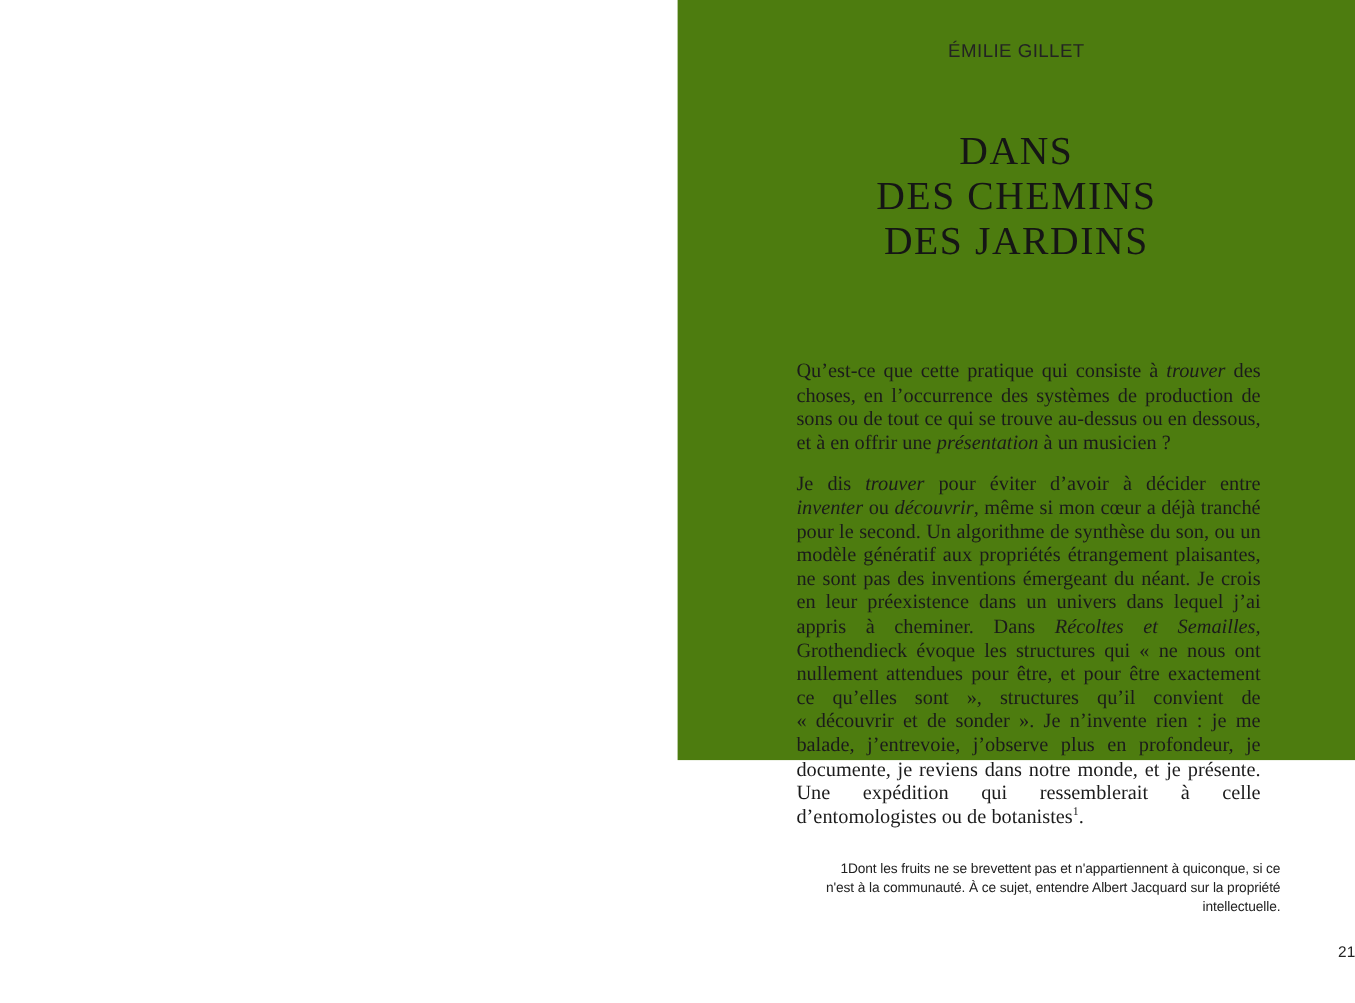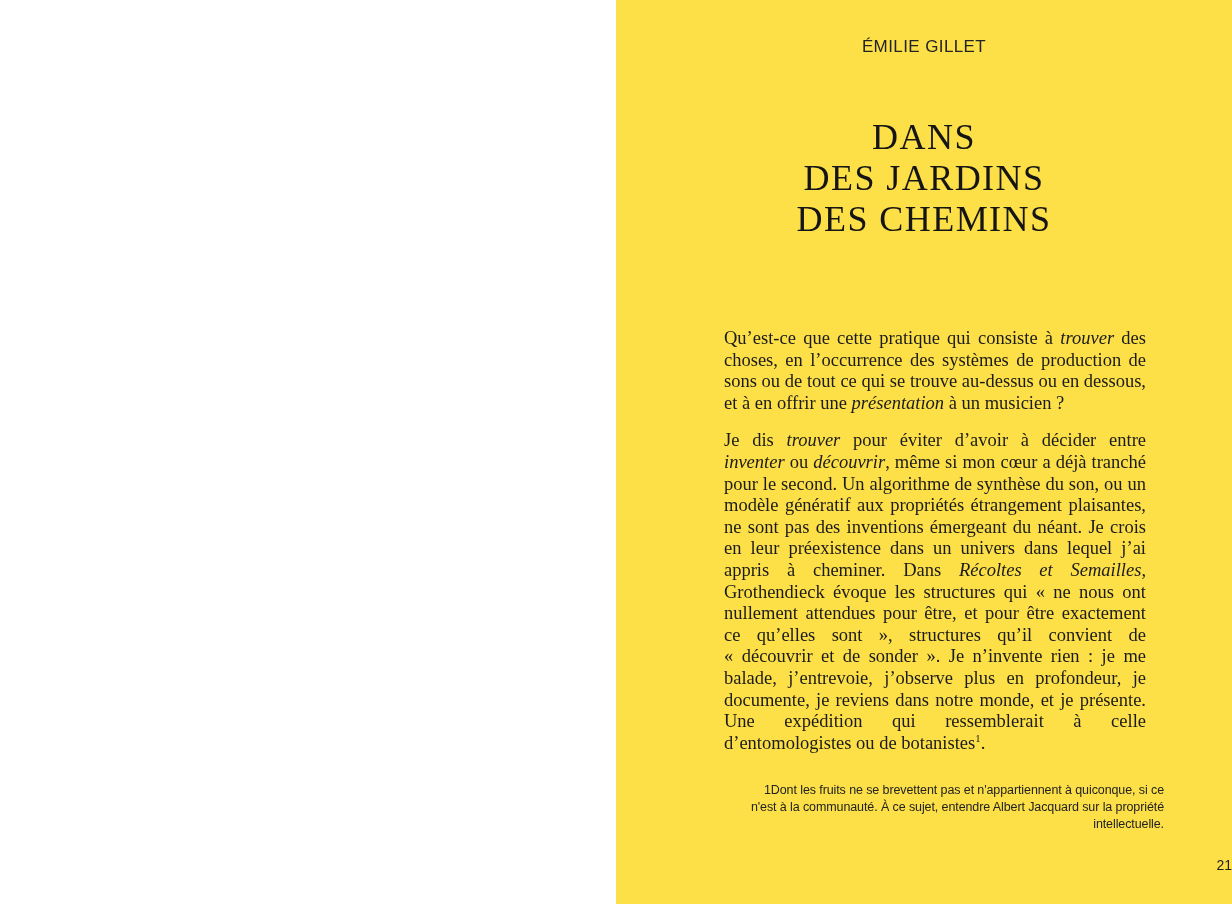--- a/index.html
+++ b/index.html
@@ -18,22 +18,22 @@
   }
   .left-page {
     position: absolute;
     left: 0; top: 0;
     width: 616px; height: 912px;
     background: #ffffff;
   }
   .right-page {
     position: absolute;
     left: 616px; top: 0;
-    width: 616px; height: 904px;
-    background: #fde047;
+    width: 616px; height: 691px;
+    background: #4d7c0f;
   }
   .running-header {
     position: absolute;
     top: 37px; left: 0;
     width: 100%;
     text-align: center;
     font-family: "Liberation Sans", sans-serif;
     font-size: 17px;
     letter-spacing: 0.4px;
     color: #232323;
@@ -99,22 +99,22 @@
 
 <div class="spread">
   <div class="left-page"></div>
 
   <div class="right-page">
 
     <div class="running-header">ÉMILIE GILLET</div>
 
     <div class="chapter-title">
       <div>DANS</div>
+      <div>DES CHEMINS</div>
       <div>DES JARDINS</div>
-      <div>DES CHEMINS</div>
     </div>
 
     <div class="body-text" lang="fr">
         <p lang="fr"><span>Qu’est-ce que cette pratique qui consiste à </span><span class="it">trouver</span><span> des choses, en l’occurrence des systèmes de production de sons ou de tout ce qui se trouve au-dessus ou en dessous, et à en offrir une </span><span class="it">présentation</span><span> à un musicien&nbsp;?</span></p>
         <p lang="fr"><span>Je dis </span><span class="it">trouver</span><span> pour éviter d’avoir à décider entre </span><span class="it">inventer</span><span> ou </span><span class="it">découvrir</span><span>, même si mon cœur a déjà tranché pour le second. Un algorithme de synthèse du son, ou un modèle génératif aux propriétés étrangement plaisantes, ne sont pas des inventions émergeant du néant. Je crois en leur préexistence dans un univers dans lequel j’ai appris à cheminer. Dans </span><span class="it">Récoltes et Semailles</span><span>, Grothendieck évoque les structures qui «&nbsp;ne nous ont nullement attendues pour être, et pour être exactement ce qu’elles sont&nbsp;», structures qu’il convient de «&nbsp;découvrir et de sonder&nbsp;». Je n’invente rien&nbsp;: je me balade, j’entrevoie, j’observe plus en profondeur, je documente, je reviens dans notre monde, et je présente. Une expédition qui ressemblerait à celle d’entomologistes ou de botanistes</span><sup>1</sup><span>.</span></p>
       </div>
 
     <div class="footnote">
       <span class="footnote-number">1</span><span>Dont les fruits ne se brevettent pas et n'appartiennent à quiconque, si ce n'est à la communauté. À ce sujet, entendre Albert Jacquard sur la propriété intellectuelle.</span>
     </div>

